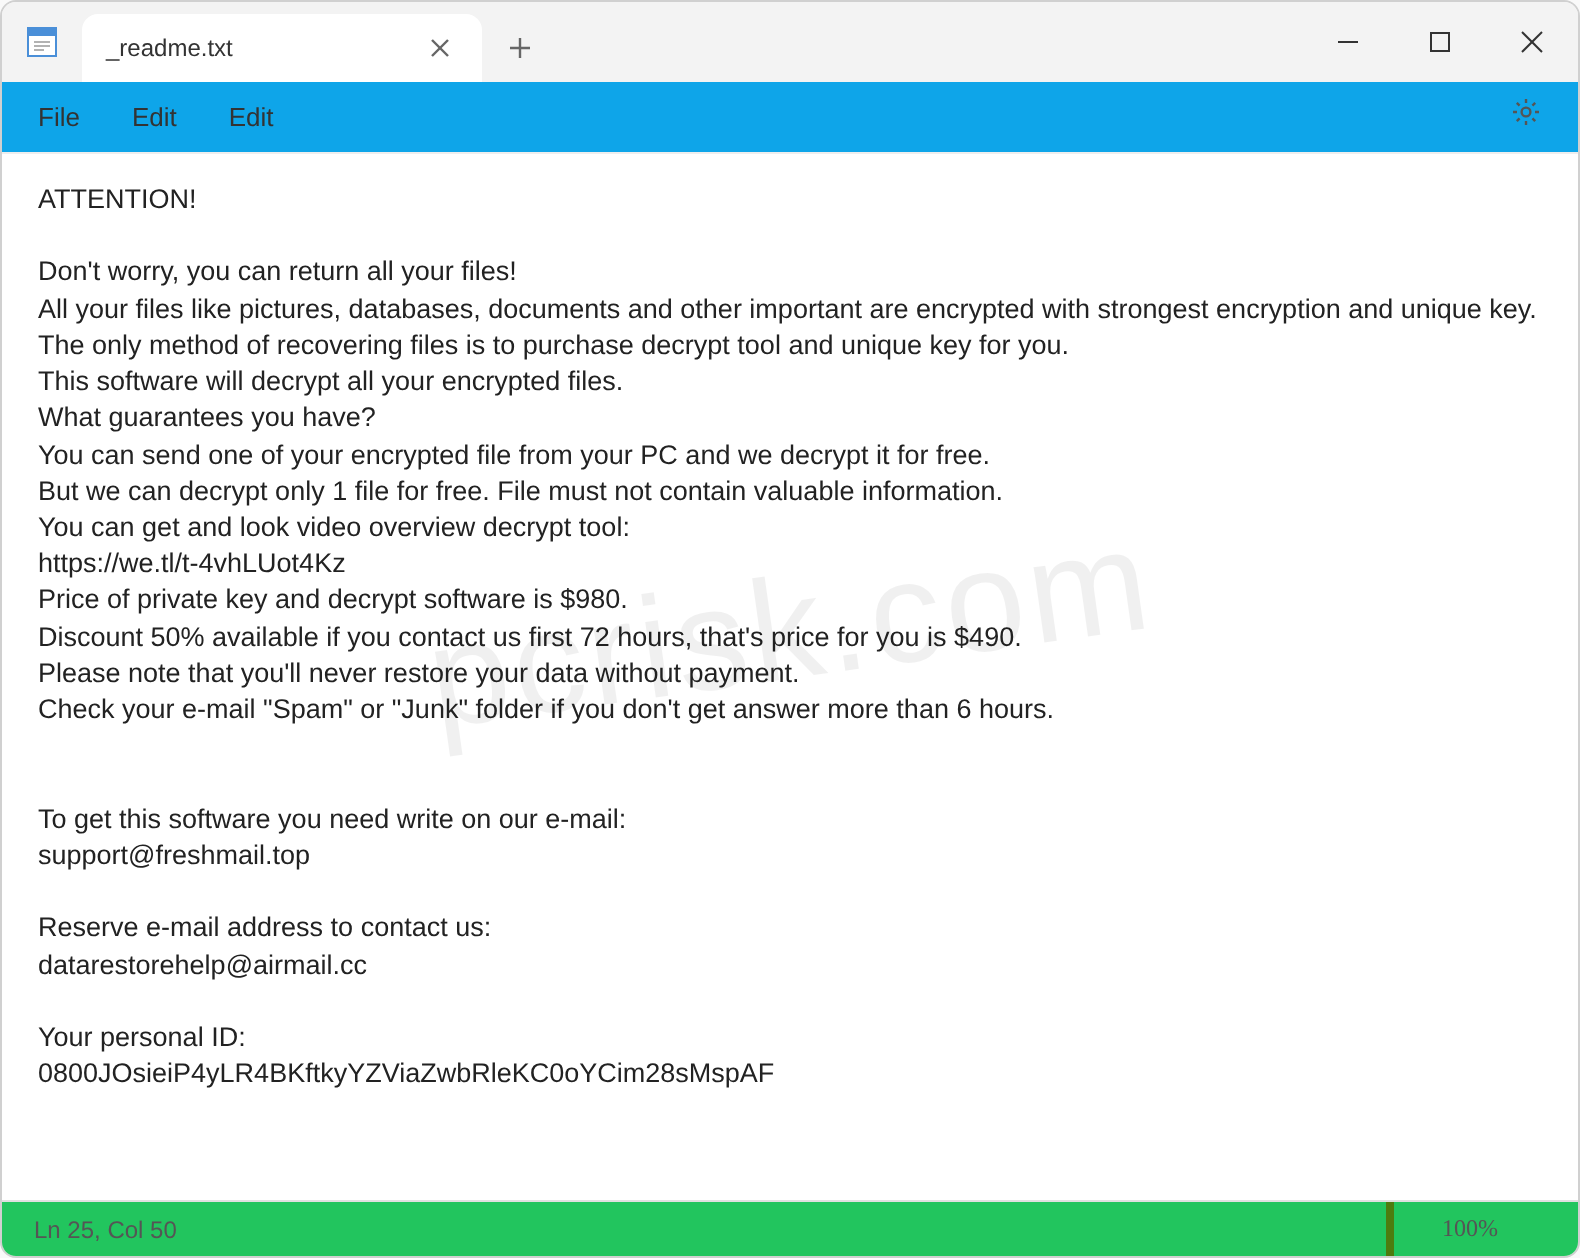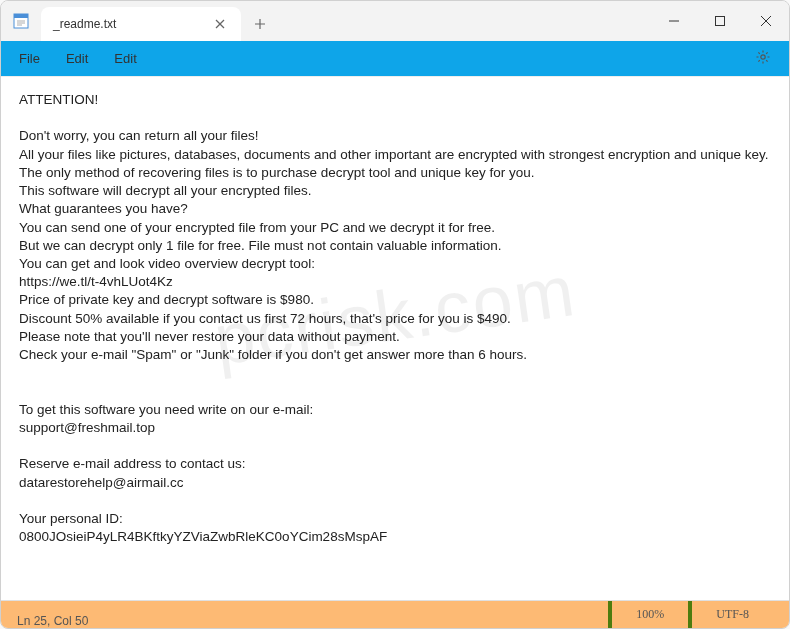--- a/index.html
+++ b/index.html
@@ -101,24 +101,24 @@
       height: 525px;
       overflow: hidden;
       white-space: pre-wrap;
     }
     .statusbar {
       position: absolute;
       bottom: 0;
       left: 0;
       right: 0;
       height: 28px;
-      background: #fdba74;
+      background: #22c55e;
       border-top: 1px solid #e0e0e0;
       display: flex;
-      align-items: flex-end;
+      align-items: center;
       font-size: 12px;
       color: #555;
       padding: 0 16px;
     }
     .sb-left { flex: 1; }
     .sb-seg {
       padding: 0 24px;
       border-left: 4px solid #4d7c0f;
       height: 100%;
       display: flex;
@@ -223,14 +223,13 @@
 datarestorehelp@airmail.cc
 
 Your personal ID:
 0800JOsieiP4yLR4BKftkyYZViaZwbRleKC0oYCim28sMspAF</div>
 
 <div class="watermark">pcrisk.com</div>
 
 <div class="statusbar">
   <div class="sb-left">Ln 25, Col 50</div>
   <div class="sb-seg">100%</div>
-  <div class="sb-seg">UTF-8</div>
 </div>
 
 </body></html>

